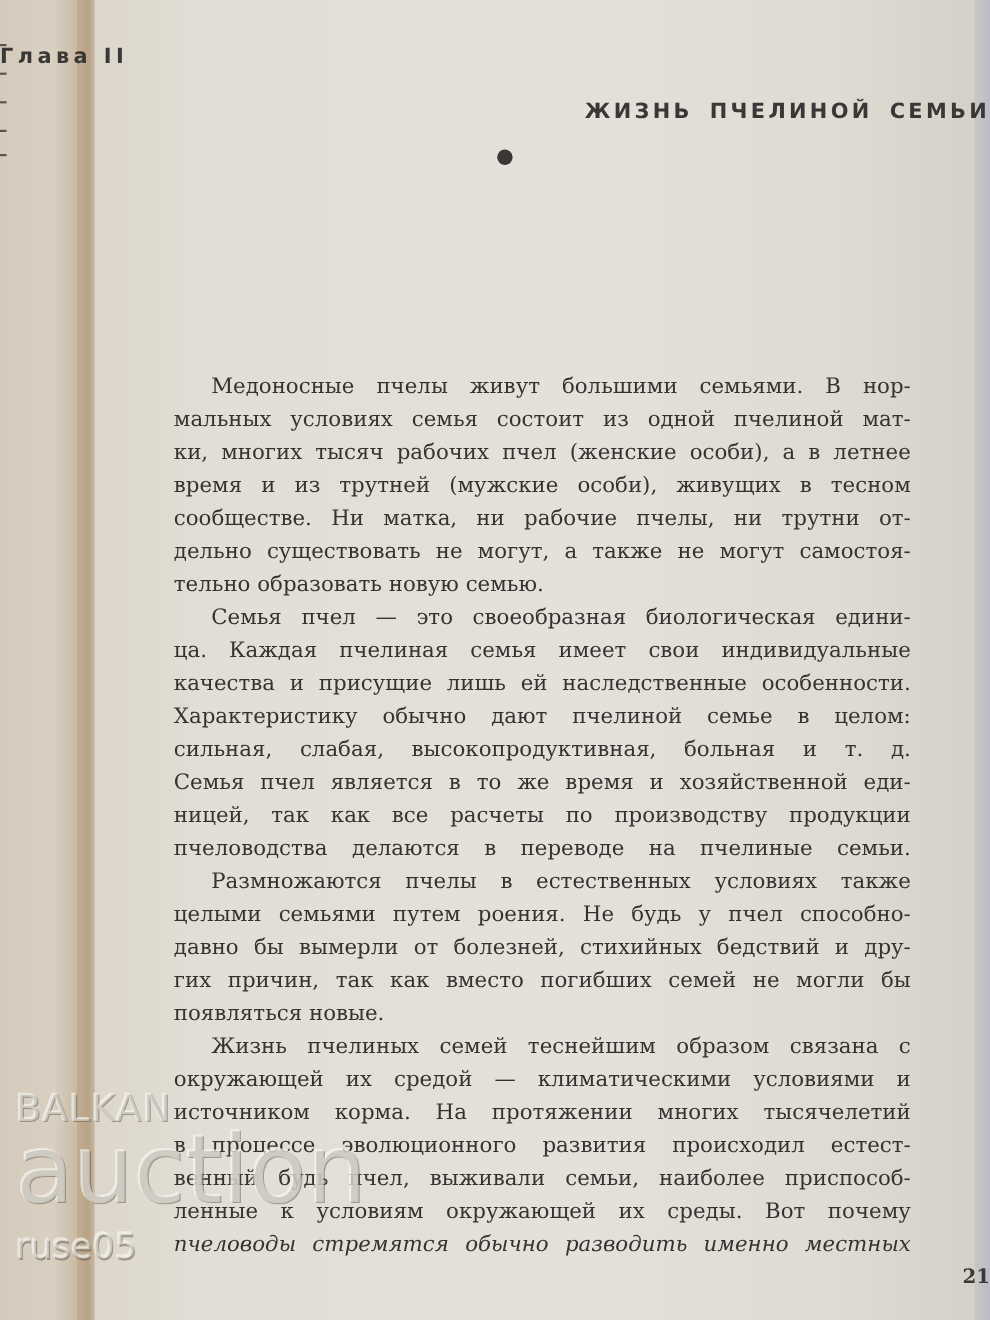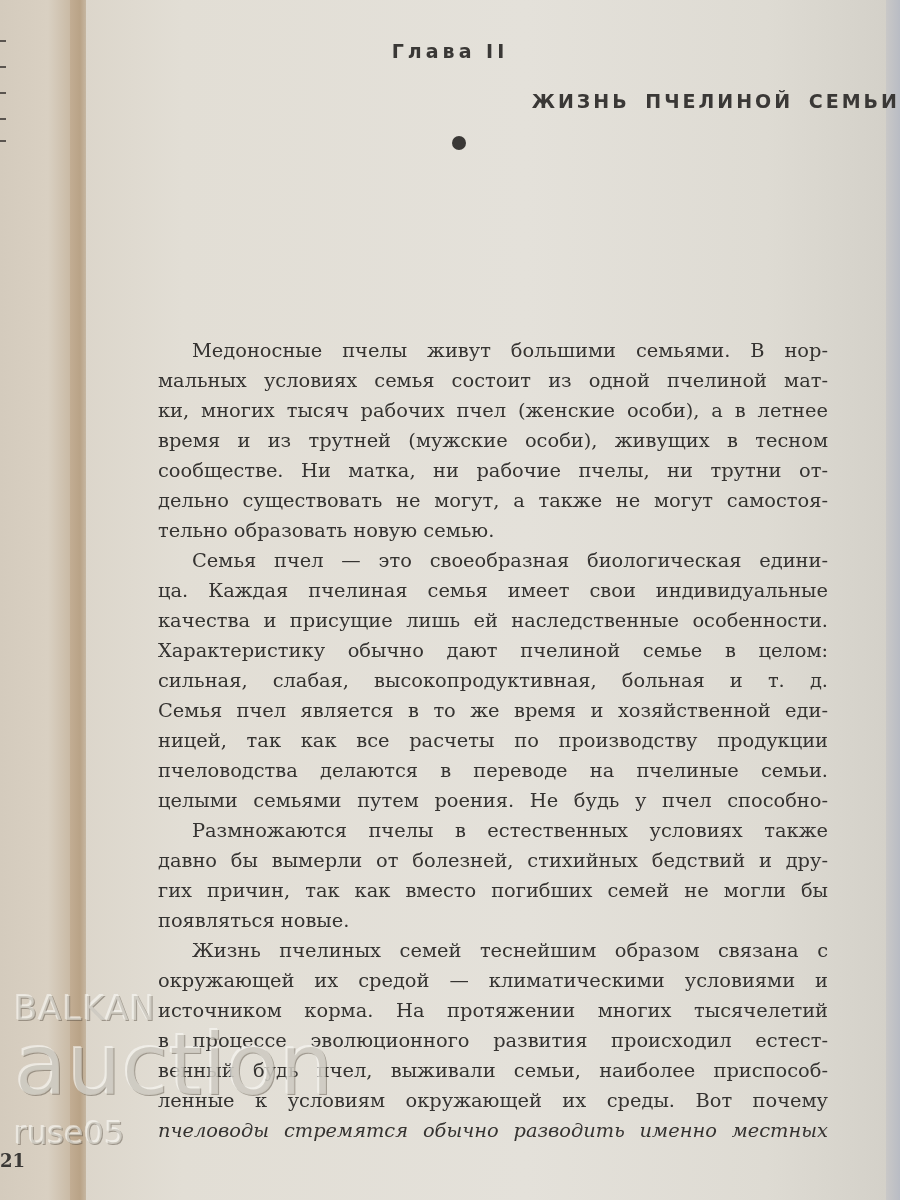--- a/index.html
+++ b/index.html
@@ -19,21 +19,21 @@
   }
   .page {
     position:absolute; left:86px; top:0; width:800px; height:1200px;
     background:linear-gradient(90deg,#dcd6cb 0%,#e2ded5 12%,#e4e1da 55%,#dedbd3 85%,#d4d1c9 100%);
   }
   .right-edge {
     position:absolute; left:886px; top:0; width:14px; height:1200px;
     background:linear-gradient(90deg,#c9c8c7 0%,#b9bcc4 100%);
   }
   .chapter {
-    position:absolute; left:0; top:40px; width:900px; text-align:center;
+    position:absolute; left:0; top:40px; width:900px; text-align:left;
     font-family:"DejaVu Sans", sans-serif; font-weight:bold;
     font-size:19px; letter-spacing:4px; color:#3a3836;
   }
   .title {
     position:absolute; left:0; top:90px; width:900px; text-align:right;
     font-family:"DejaVu Sans", sans-serif; font-weight:bold;
     font-size:19px; letter-spacing:3px; word-spacing:6px; color:#3a3836;
   }
   .bullet {
     position:absolute; left:452px; top:136px; width:14px; height:14px;
@@ -41,21 +41,21 @@
   }
   .body-text {
     position:absolute; left:158px; top:336px; width:670px;
     font-family:"DejaVu Serif", serif; font-size:19.4px; line-height:30px;
     color:#353331;
   }
   .line { white-space:nowrap; text-align:justify; text-align-last:justify; height:30px; }
   .line.last { text-align-last:left; }
   .line.italic { font-style:italic; }
   .page-number {
-    position:absolute; left:0; top:1150px; width:900px; text-align:left;
+    position:absolute; left:0; top:1150px; width:900px; text-align:right;
     font-family:"DejaVu Serif", serif; font-weight:bold; font-size:18px; color:#3a3836;
   }
   .watermark {
     position:absolute; left:14px; top:990px; color:rgba(240,238,230,0.55);
     font-family:"DejaVu Sans", sans-serif; font-weight:normal;
     text-shadow:1px 1px 0 rgba(80,70,60,0.45), -1px -1px 0 rgba(255,255,255,0.5);
     pointer-events:none;
   }
   .wm-1 { font-size:34px; letter-spacing:1px; line-height:36px; }
   .wm-2 { font-size:86px; line-height:80px; margin-top:-2px; }
@@ -88,22 +88,22 @@
   <div class="line">дельно существовать не могут, а также не могут самостоя-</div>
   <div class="line last">тельно образовать новую семью.</div>
   <div class="line" style="padding-left:34px">Семья пчел — это своеобразная биологическая едини-</div>
   <div class="line">ца. Каждая пчелиная семья имеет свои индивидуальные</div>
   <div class="line">качества и присущие лишь ей наследственные особенности.</div>
   <div class="line">Характеристику обычно дают пчелиной семье в целом:</div>
   <div class="line">сильная, слабая, высокопродуктивная, больная и т. д.</div>
   <div class="line">Семья пчел является в то же время и хозяйственной еди-</div>
   <div class="line">ницей, так как все расчеты по производству продукции</div>
   <div class="line">пчеловодства делаются в переводе на пчелиные семьи.</div>
+  <div class="line" style="padding-left:34px">Размножаются пчелы в естественных условиях также</div>
   <div class="line">целыми семьями путем роения. Не будь у пчел способно-</div>
-  <div class="line" style="padding-left:34px">Размножаются пчелы в естественных условиях также</div>
   <div class="line">давно бы вымерли от болезней, стихийных бедствий и дру-</div>
   <div class="line">гих причин, так как вместо погибших семей не могли бы</div>
   <div class="line last">появляться новые.</div>
   <div class="line" style="padding-left:34px">Жизнь пчелиных семей теснейшим образом связана с</div>
   <div class="line">окружающей их средой — климатическими условиями и</div>
   <div class="line">источником корма. На протяжении многих тысячелетий</div>
   <div class="line">в процессе эволюционного развития происходил естест-</div>
   <div class="line">венный будь пчел, выживали семьи, наиболее приспособ-</div>
   <div class="line">ленные к условиям окружающей их среды. Вот почему</div>
   <div class="line italic">пчеловоды стремятся обычно разводить именно местных</div>

